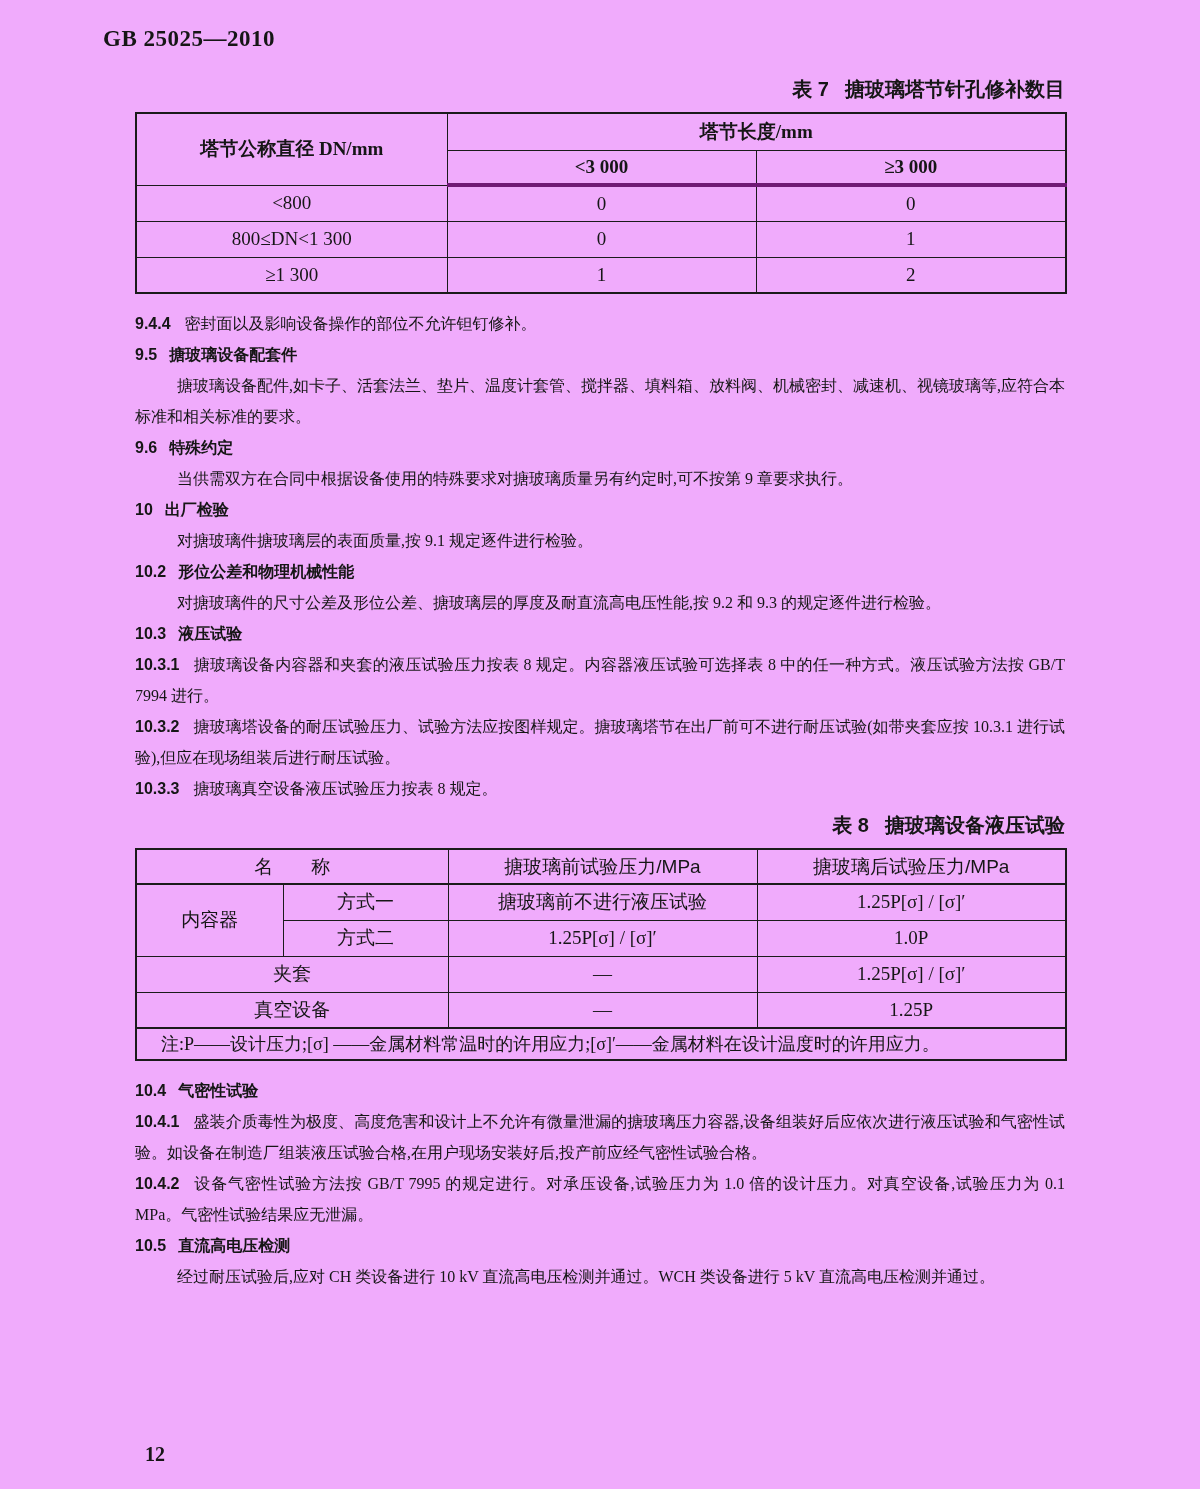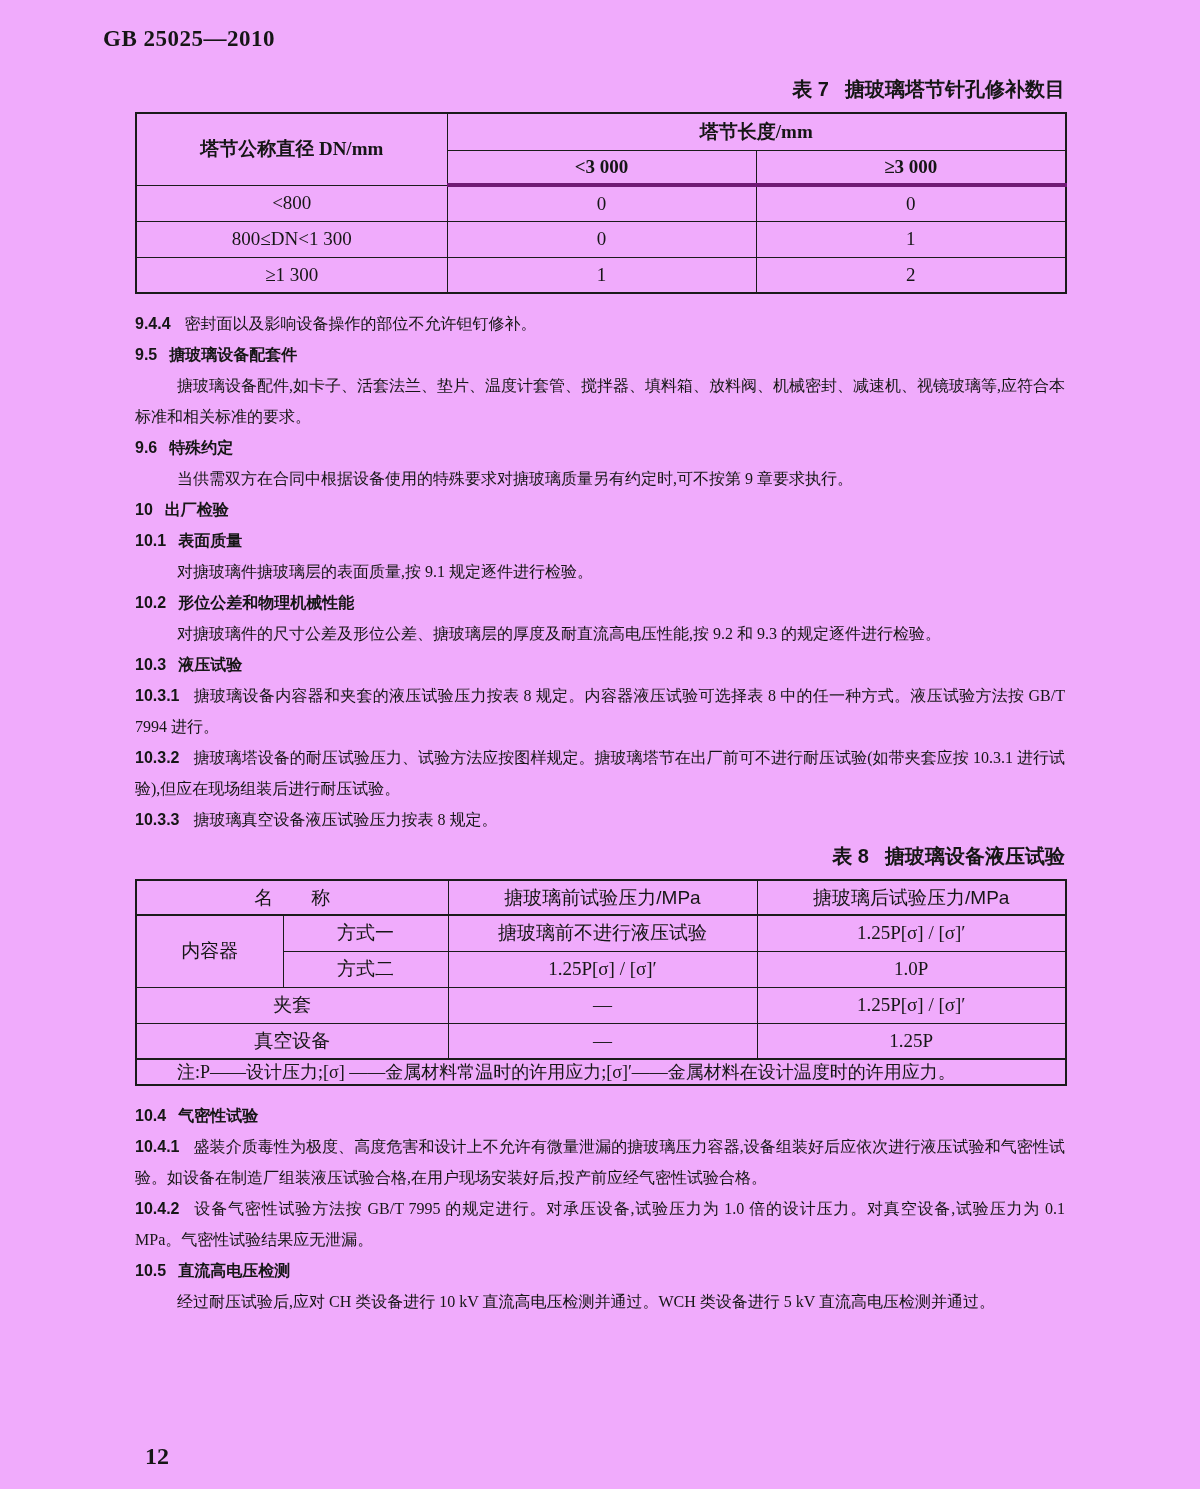--- a/index.html
+++ b/index.html
@@ -44,42 +44,42 @@
   .t7 .h2 th { height:35px; border-bottom:4px solid #701a75; }
   .t7 .dr td { height:36px; }
 
   .t8 th {
     font-weight:normal;
     font-family:"Liberation Sans","DejaVu Sans",sans-serif;
     height:35px; border-bottom:2px solid #1b1b1b;
   }
   .t8 td { height:36px; }
   .t8 .note-cell {
-    text-align:left; padding-left:40px; height:26px;
+    text-align:left; padding-left:24px; height:32px;
     border-top:2px solid #1b1b1b; font-size:18px;
   }
 
   .body-text { margin-top:14px; font-size:16px; line-height:31px; text-align:justify; }
   .body-text p { margin:0; }
   .num {
     font-family:"Liberation Sans","DejaVu Sans",sans-serif;
     font-weight:bold; margin-right:14px;
   }
   .heading {
     font-family:"Liberation Sans","DejaVu Sans",sans-serif;
     font-weight:bold;
   }
   .heading .num { margin-right:12px; }
   .chapter { margin-top:16px; margin-bottom:14px; }
   .para { text-indent:42px; }
   .tbl-gap { margin-top:8px; }
 
   .page-number {
     position:absolute; left:145px; top:1443px;
-    font-size:24px; font-weight:bold;
+    font-size:20px; font-weight:bold;
   }
 </style>
 </head>
 <body>
 
 <div class="page">
   <div class="content">
 
     <div class="gb-header">GB 25025—2010</div>
 
@@ -120,21 +120,20 @@
     </tbody>
       </table>
 
     <div class="body-text">
       <p class="clause"><span class="num">9.4.4</span><span>密封面以及影响设备操作的部位不允许钽钉修补。</span></p>
       <p class="heading"><span class="num">9.5</span><span>搪玻璃设备配套件</span></p>
       <p class="para">搪玻璃设备配件,如卡子、活套法兰、垫片、温度计套管、搅拌器、填料箱、放料阀、机械密封、减速机、视镜玻璃等,应符合本标准和相关标准的要求。</p>
       <p class="heading"><span class="num">9.6</span><span>特殊约定</span></p>
       <p class="para">当供需双方在合同中根据设备使用的特殊要求对搪玻璃质量另有约定时,可不按第 9 章要求执行。</p>
       <p class="heading chapter"><span class="num">10</span><span>出厂检验</span></p>
-      <p class="heading"><span class="num">10.1</span><span>表面质量</span></p>
       <p class="para">对搪玻璃件搪玻璃层的表面质量,按 9.1 规定逐件进行检验。</p>
       <p class="heading"><span class="num">10.2</span><span>形位公差和物理机械性能</span></p>
       <p class="para">对搪玻璃件的尺寸公差及形位公差、搪玻璃层的厚度及耐直流高电压性能,按 9.2 和 9.3 的规定逐件进行检验。</p>
       <p class="heading"><span class="num">10.3</span><span>液压试验</span></p>
       <p class="clause"><span class="num">10.3.1</span><span>搪玻璃设备内容器和夹套的液压试验压力按表 8 规定。内容器液压试验可选择表 8 中的任一种方式。液压试验方法按 GB/T 7994 进行。</span></p>
       <p class="clause"><span class="num">10.3.2</span><span>搪玻璃塔设备的耐压试验压力、试验方法应按图样规定。搪玻璃塔节在出厂前可不进行耐压试验(如带夹套应按 10.3.1 进行试验),但应在现场组装后进行耐压试验。</span></p>
       <p class="clause"><span class="num">10.3.3</span><span>搪玻璃真空设备液压试验压力按表 8 规定。</span></p>
     </div>
 
     <div class="tbl-title tbl-gap">

